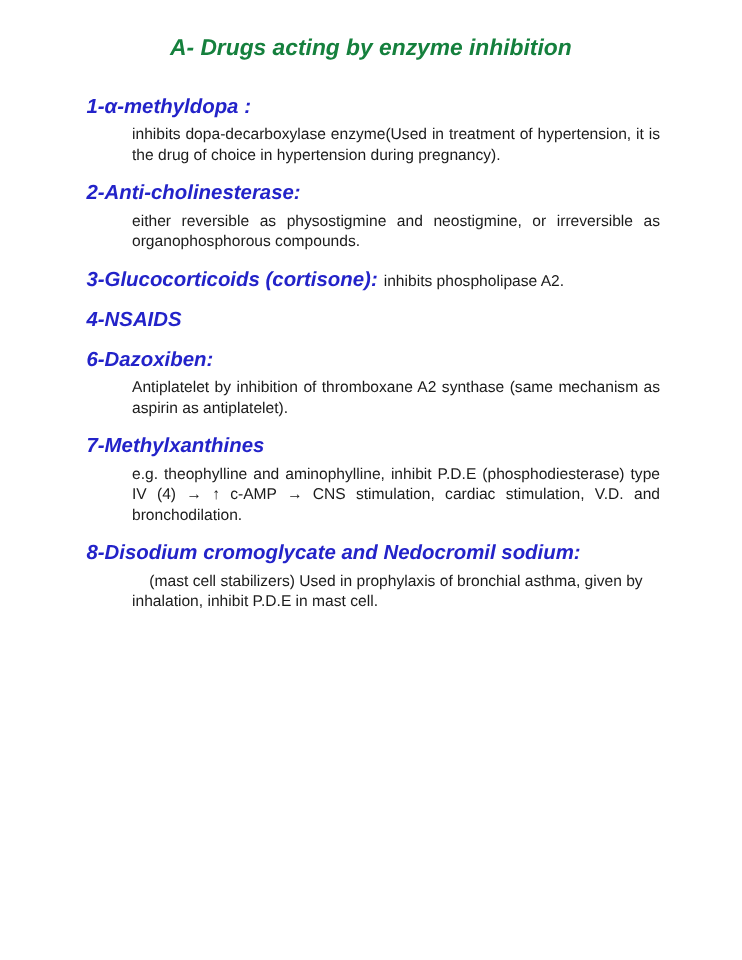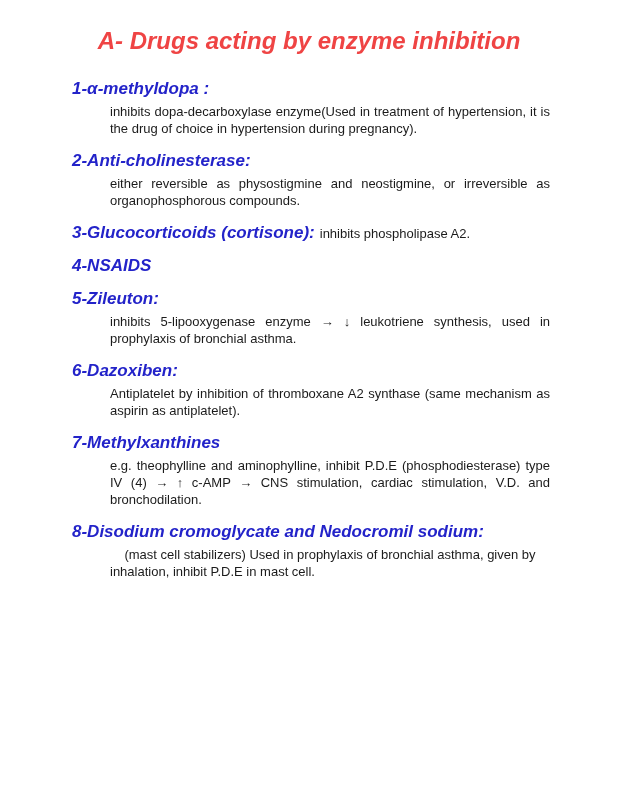--- a/index.html
+++ b/index.html
@@ -25,23 +25,23 @@
     font-size: 37px;
     line-height: 1.0;
     color: #e8001c;
   }
   .doc-subtitle {
     margin: 29px 0 0 0;
     text-align: center;
     font-family: "Liberation Sans", sans-serif;
     font-weight: bold;
     font-style: italic;
-    font-size: 24px;
+    font-size: 19px;
     line-height: 23px;
-    color: #ef4444;
+    color: #15803d;
   }
   .content {
     margin-top: 27px;
   }
   .sec {
     margin: 0 68px 14px 72px;
   }
   .sec-heading {
     color: #2323c9;
     font-weight: bold;
@@ -92,24 +92,20 @@
     </div>
 
     <div class="sec inline-sec">
       <span class="sec-heading">3-Glucocorticoids (cortisone):</span><span class="sec-body">inhibits phospholipase A2.</span>
     </div>
 
     <div class="sec">
       <div class="sec-heading">4-NSAIDS</div>
     </div>
 
-    <div class="sec">
-      <div class="sec-heading">5-Zileuton:</div>
-      <div class="sec-body">inhibits 5-lipooxygenase enzyme → ↓ leukotriene synthesis, used in prophylaxis of bronchial asthma.</div>
-    </div>
 
     <div class="sec">
       <div class="sec-heading">6-Dazoxiben:</div>
       <div class="sec-body">Antiplatelet by inhibition of thromboxane A2 synthase (same mechanism as aspirin as antiplatelet).</div>
     </div>
 
     <div class="sec">
       <div class="sec-heading">7-Methylxanthines</div>
       <div class="sec-body">e.g. theophylline and aminophylline, inhibit P.D.E (phosphodiesterase) type IV (4) → ↑ c-AMP → CNS stimulation, cardiac stimulation, V.D. and bronchodilation.</div>
     </div>

